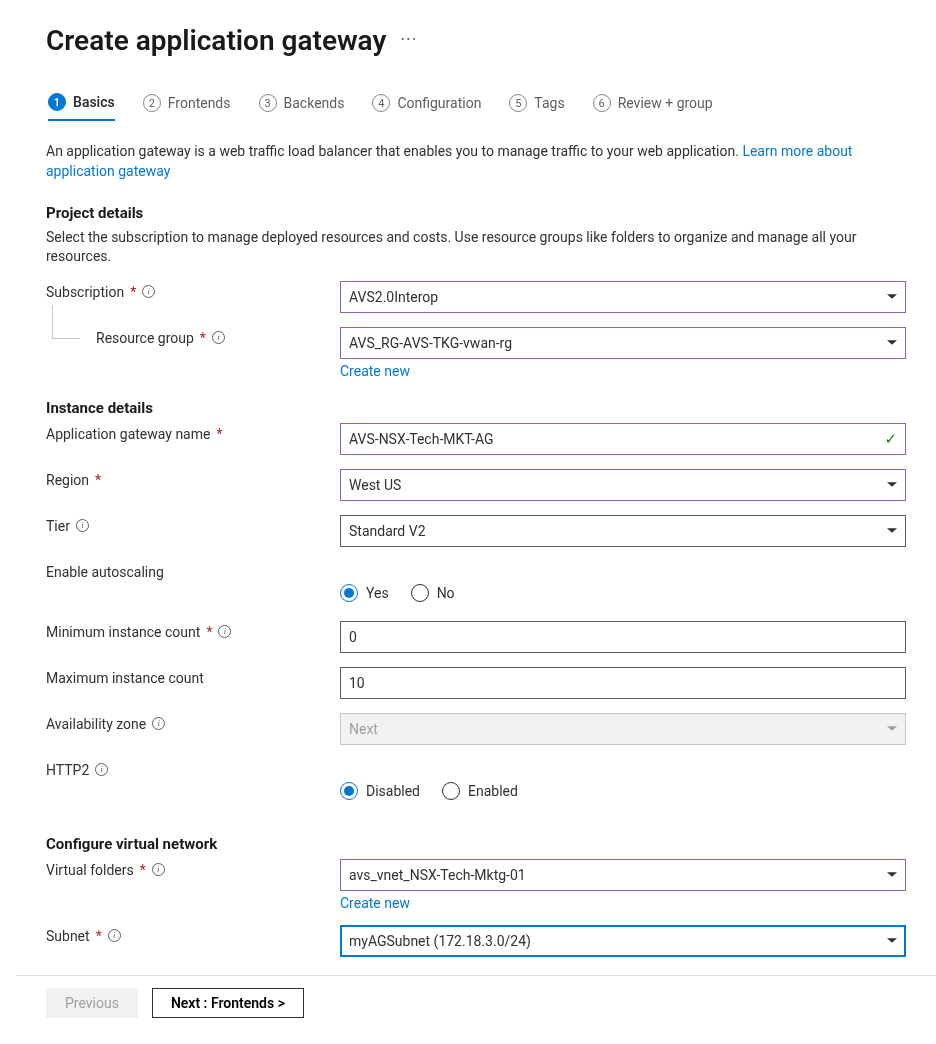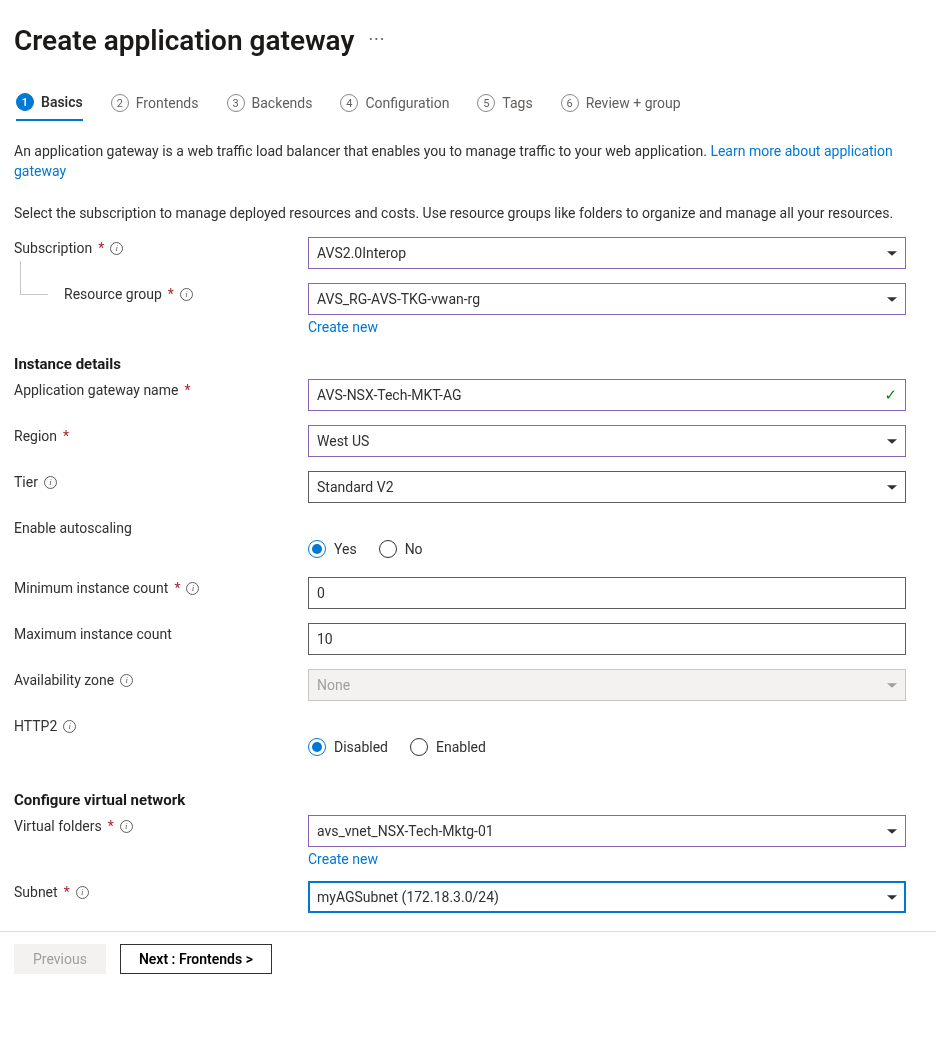--- a/index.html
+++ b/index.html
@@ -6,21 +6,21 @@
   html, body {
     margin: 0;
     padding: 0;
     font-family: "Segoe UI", -apple-system, BlinkMacSystemFont, Roboto, Arial, sans-serif;
     font-size: 14px;
     color: #323130;
     background: #fff;
   }
   .page {
     width: 936px;
-    padding: 24px 30px 0 14px;
+    padding: 24px 30px 0 46px;
   }
   .header-row {
     display: flex;
     align-items: center;
     gap: 14px;
     margin-bottom: 36px;
   }
   h1 {
     font-size: 28px;
     font-weight: 600;
@@ -272,20 +272,21 @@
     <div class="tab">
       <span class="num">6</span>
       <span>Review + group</span>
     </div>
   </div>
 
   <p class="intro">
     <span>An application gateway is a web traffic load balancer that enables you to manage traffic to your web application.  </span><a class="link">Learn more about application gateway</a>
   </p>
 
+  <h2 class="section">Project details</h2>
   <p class="section-desc">Select the subscription to manage deployed resources and costs. Use resource groups like folders to organize and manage all your resources.</p>
 
   <div class="form-row">
     <div class="label-col">
       <span>Subscription</span>
       <span class="req">*</span>
       <span class="info-icon">i</span>
     </div>
     <div class="ctrl-col">
       <div class="select purple">
@@ -396,21 +397,21 @@
     </div>
   </div>
 
   <div class="form-row">
     <div class="label-col">
       <span>Availability zone</span>
       <span class="info-icon">i</span>
     </div>
     <div class="ctrl-col">
       <div class="select disabled">
-        <span>None</span>
+        <span>Next</span>
         <span class="chev"></span>
       </div>
     </div>
   </div>
 
   <div class="form-row">
     <div class="label-col">
       <span>HTTP2</span>
       <span class="info-icon">i</span>
     </div>

